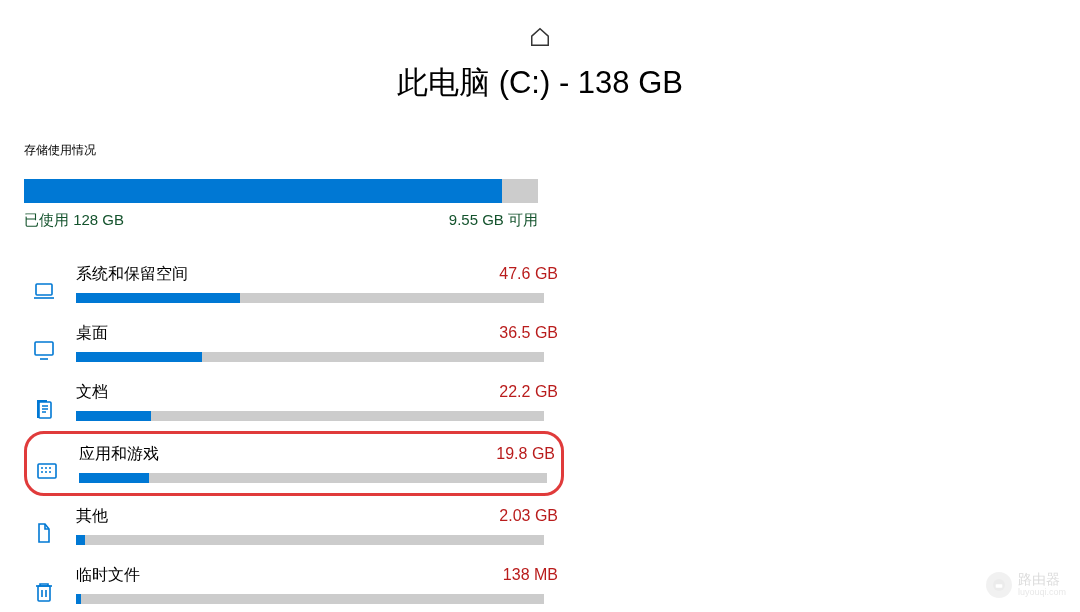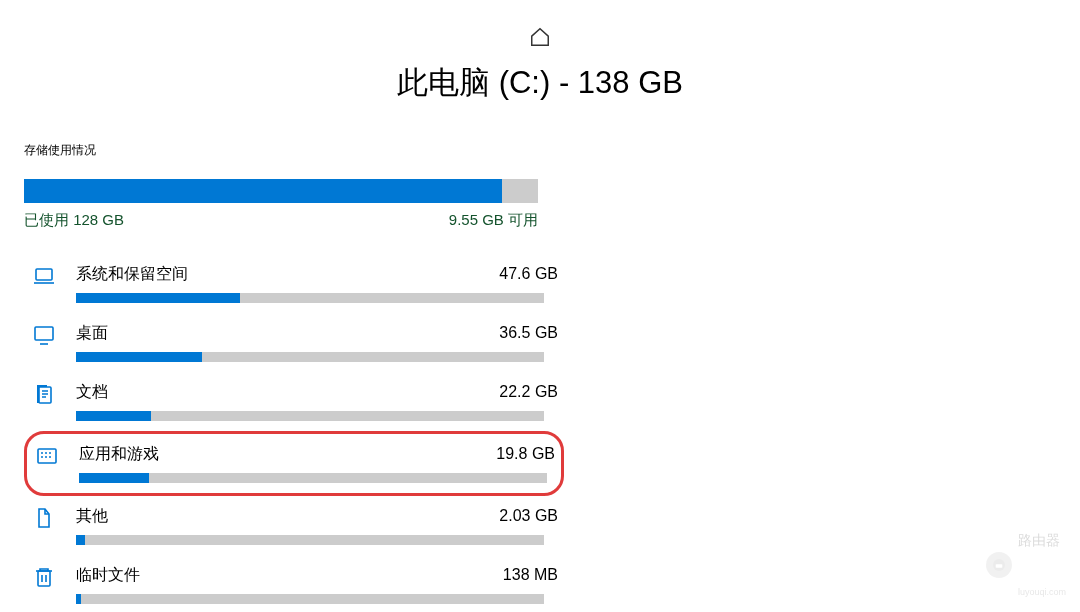--- a/index.html
+++ b/index.html
@@ -57,21 +57,21 @@
       font-size: 15px;
       color: #14532d;
       margin-bottom: 24px;
     }
     .category-list {
       display: flex;
       flex-direction: column;
     }
     .category-item {
       display: flex;
-      align-items: flex-start;
+      align-items: flex-end;
       padding: 10px 6px 10px 2px;
     }
     .category-item.highlighted {
       border: 3px solid #e03b3b;
       border-radius: 20px;
       padding: 10px 6px 10px 2px;
     }
     .category-icon {
       width: 24px;
       height: 24px;
@@ -89,21 +89,21 @@
       justify-content: space-between;
       align-items: baseline;
       margin-bottom: 8px;
     }
     .category-name {
       font-size: 16px;
       color: #000;
     }
     .category-size {
       font-size: 16px;
-      color: #000000;
+      color: #b91c1c;
     }
     .category-bar {
       width: 468px;
       height: 10px;
       background: #cccccc;
     }
     .category-bar-fill {
       height: 100%;
       background: #0078d4;
     }
@@ -124,21 +124,20 @@
       border-radius: 50%;
       background: #d8d8d8;
       display: flex;
       align-items: center;
       justify-content: center;
     }
     .watermark-text {
       display: flex;
       flex-direction: column;
       line-height: 1.1;
-      gap: 40px;
     }
     .watermark-sub {
       font-size: 9px;
       color: #bbb;
     }
   </style>
 </head>
 <body>
 
 <div class="header">

